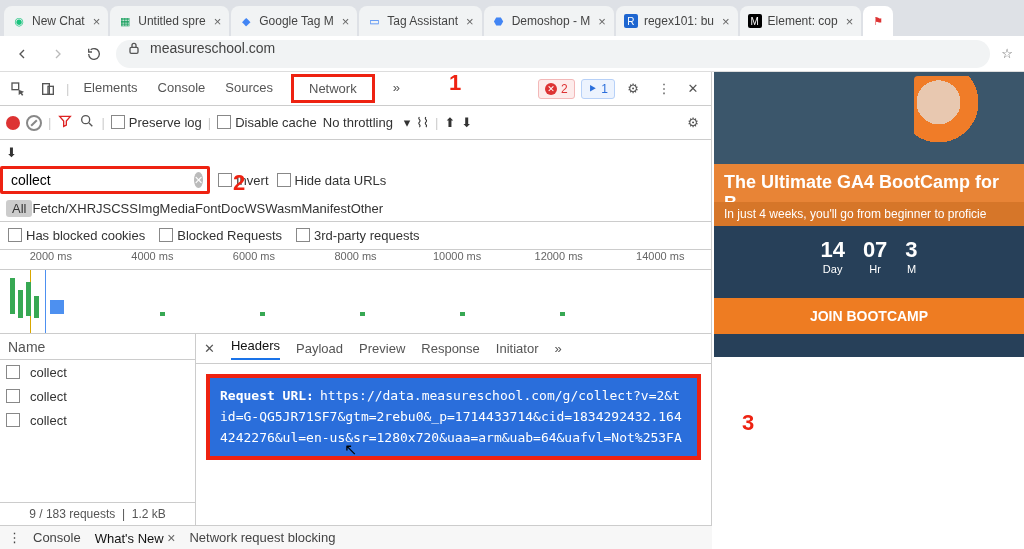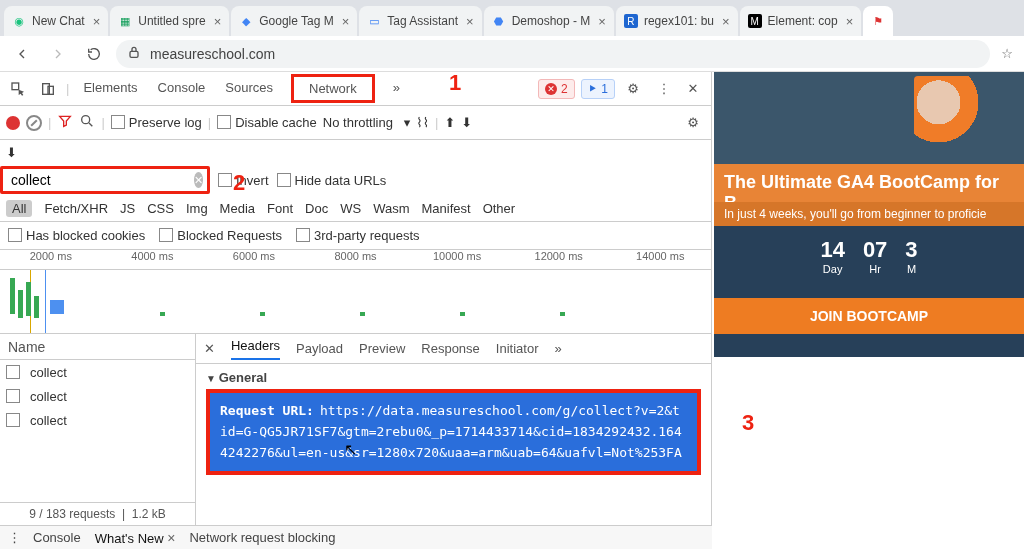--- a/index.html
+++ b/index.html
@@ -9,21 +9,21 @@
   .tabstrip { display:flex; background:#dee1e6; height:36px; align-items:flex-end; padding:0 4px; gap:2px;}
   .tab { display:flex; align-items:center; gap:6px; background:#f1f3f4; border-radius:8px 8px 0 0; height:30px; padding:0 8px; font-size:12px; color:#444; max-width:140px; overflow:hidden; white-space:nowrap;}
   .tab .fav { width:14px; height:14px; display:inline-flex; align-items:center; justify-content:center; font-size:11px;}
   .tab .close { color:#666; font-size:13px; margin-left:2px;}
   .tab-active { background:#fff; }
   .tab .label{overflow:hidden; text-overflow:ellipsis; max-width:85px;}
 
   
   .addr { display:flex; align-items:center; height:36px; background:#fff; border-bottom:1px solid #ddd; padding:0 8px; gap:8px;}
   .nav-btn { width:28px; height:28px; display:flex; align-items:center; justify-content:center; color:#555; border-radius:50%;}
-  .url-box { flex:1; height:28px; border-radius:14px; background:#f1f3f4; display:flex; align-items:center; padding:0 10px; gap:8px; color:#444; font-size:14px;}
+  .url-box { flex:1; height:28px; border-radius:14px; background:#f1f3f4; display:flex; align-items:flex-start; padding:0 10px; gap:8px; color:#444; font-size:14px;}
   .star{ width:18px; display:flex; align-items:center; justify-content:center; color:#666;}
 
   
   .main { display:flex; height:calc(549px - 36px - 36px - 24px); }
   .dev { width:712px; border-right:1px solid #ccc; display:flex; flex-direction:column;}
   .page-preview{ flex:1; background:#fff; position:relative; overflow:hidden;}
   .hero-img{position:absolute; right:0; top:0; width:310px; height:285px; background:linear-gradient(#3b566b 0 35%, #274059 35% 100%);}
   .hero-photo{position:absolute; top:4px; right:40px; width:70px; height:88px; border-radius:4px; background:radial-gradient(circle at 35% 30%, #e8c8b0 0 22px, #f07c28 22px 40px, transparent 40px);}
   .hero-text{position:absolute; top:92px; left:0; right:0; background:#e88436; color:#fff; font-weight:700; font-size:18px; padding:8px 10px;}
   .hero-sub{position:absolute; top:130px; left:0; right:0; background:#d67629; color:#fff; font-size:12px; padding:5px 10px;}
@@ -48,21 +48,21 @@
   .noentry{width:16px;height:16px;border:2px solid #888;border-radius:50%;position:relative;}
   .noentry::after{content:"";position:absolute;left:2px;right:2px;top:5px;height:2px;background:#888;transform:rotate(-45deg);}
   .funnel{ color:#d22; }
   .chk{ width:14px;height:14px;border:1px solid #888; display:inline-block; margin-right:4px; vertical-align:-2px;}
 
   .filter-row{ height:32px; display:flex; align-items:center; gap:8px; padding:0 0 0 0; }
   .filter-input{ width:210px; height:28px; border:3px solid #e21; border-radius:2px; display:flex; align-items:center; padding:0 6px; background:#fff;}
   .filter-input input{border:none; outline:none; flex:1; font-size:14px;}
   .clear-btn{ width:16px;height:16px;border-radius:50%;background:#bbb;color:#fff;display:flex;align-items:center;justify-content:center;font-size:11px;}
 
-  .type-tabs{ height:26px; display:flex; gap:12px; align-items:center; padding:0 6px; border-bottom:1px solid #ccc; color:#333;}
+  .type-tabs{ height:26px; display:flex; align-items:center; padding:0 6px; border-bottom:1px solid #ccc; color:#333;}
   .type-tab{font-size:13px;}
   .type-tab.sel{background:#ccc; border-radius:3px; padding:1px 6px;}
 
   .extra-row{ height:28px; display:flex; align-items:center; gap:14px; padding:0 8px; border-bottom:1px solid #ccc;}
   .timeline-head{ height:20px; display:flex; gap:0; border-bottom:1px solid #ccc; font-size:11px; color:#666;}
   .timeline-head span{flex:1; text-align:center;}
   .timeline-body{ height:64px; border-bottom:1px solid #ccc; position:relative; background:#fff;}
   .mini-bar{position:absolute; width:5px; background:#37a853;}
   .mini-bar.blue{background:#4d90f0;}
   .vline{position:absolute;top:0;bottom:0;width:1px;background:#d9a700;}
@@ -303,21 +303,20 @@
         <div class="detail-tabs">
           <span>✕</span>
           <span class="sel">Headers</span>
           <span>Payload</span>
           <span>Preview</span>
           <span>Response</span>
           <span>Initiator</span>
           <span>»</span>
         </div>
         <div class="detail-body">
-          <div class="section-title">General</div>
           <div class="req-url-box">
             <span class="lbl">Request URL:</span><span>https://data.measureschool.com/g/collect?v=2&amp;tid=G-QG5JR71SF7&amp;gtm=2rebu0&amp;_p=1714433714&amp;cid=1834292432.1644242276&amp;ul=en-us&amp;sr=1280x720&amp;uaa=arm&amp;uab=64&amp;uafvl=Not%253FA</span>
           </div>
         </div>
       </div>
     </div>
 
   </div>
 
   <div class="page-preview">

